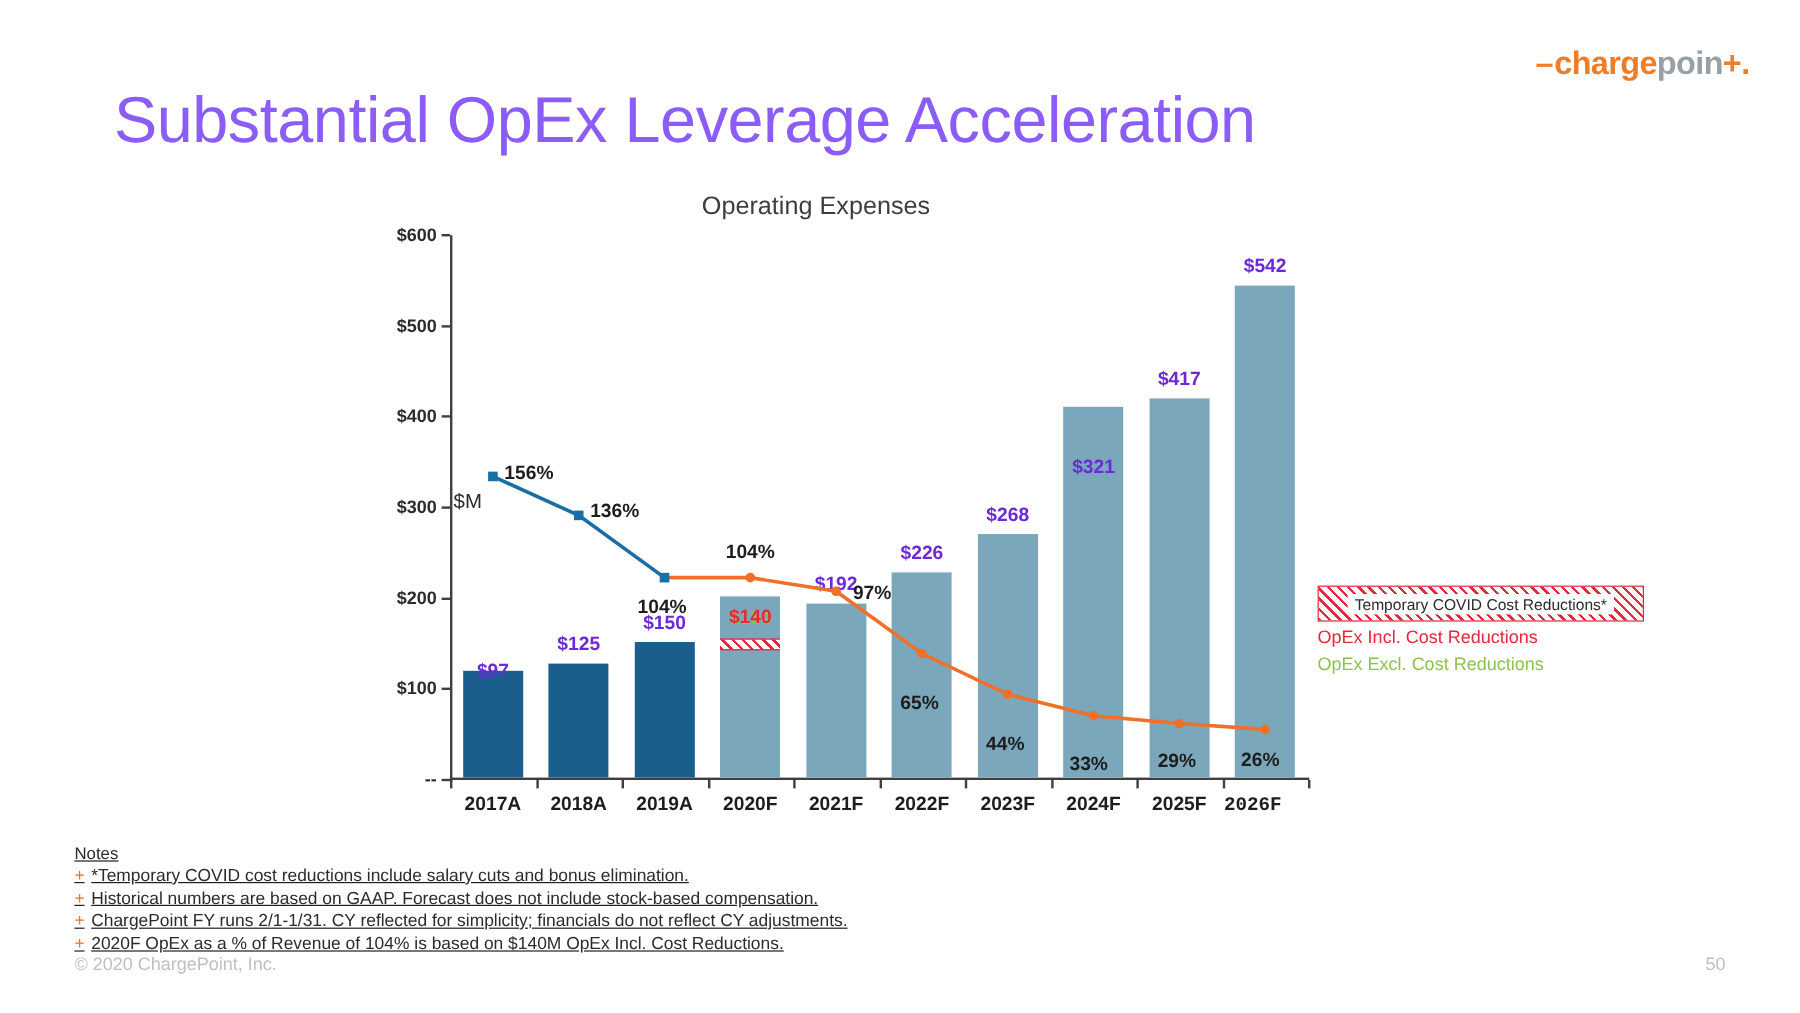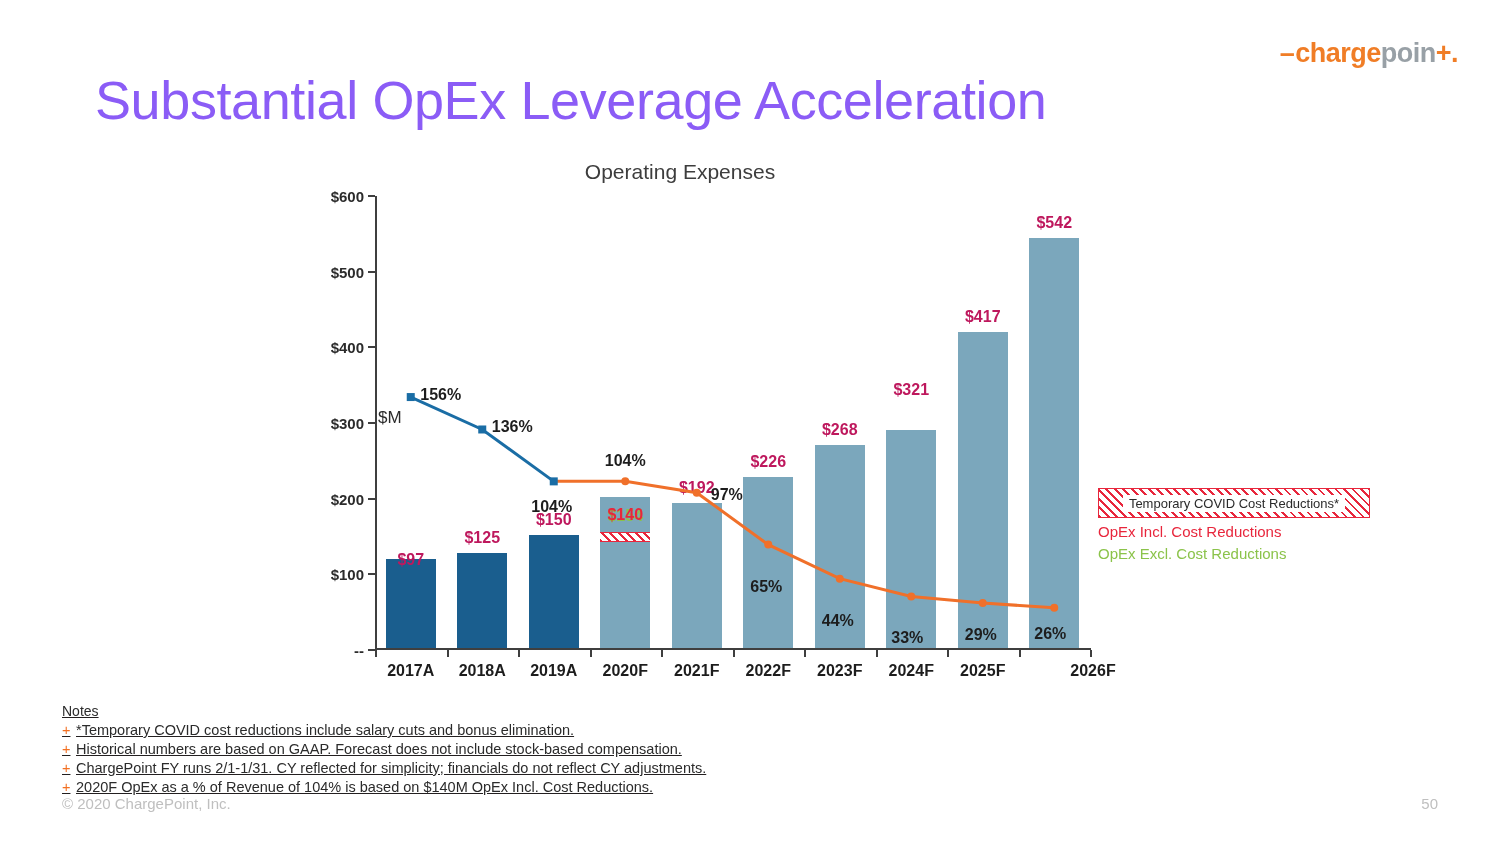--- a/index.html
+++ b/index.html
@@ -86,21 +86,21 @@
     position:absolute; left:0; width:100%;
     background:
       repeating-linear-gradient(45deg,
         #e8263c 0px, #e8263c 2px,
         #ffffff 2px, #ffffff 6px);
     border-top:1.5px solid #e8263c;
     border-bottom:1.5px solid #e8263c;
   }
   .bar-label {
     position:absolute; left:50%; transform:translateX(-50%);
-    font-size:16px; font-weight:bold; color:#be185d;
+    font-size:16px; font-weight:bold; color:#6d28d9;
     white-space:nowrap;
   }
   .bar-label.green { color:#8bc34a; }
   .bar-label.red   { color:#e8263c; }
 
   .xtick-label {
     position:absolute; top:100%; margin-top:12px;
     transform:translateX(-50%);
     font-size:16px; font-weight:bold; color:#1d1d1d;
     white-space:nowrap;
@@ -226,21 +226,21 @@
           <div class="bar-label" style="bottom: 151.28px;">$192</div>
         </div>
         <div class="bar fcst" style="left: 368.25px; height: 171.007px;">
           <div class="body"></div>
           <div class="bar-label" style="bottom: 177.007px;">$226</div>
         </div>
         <div class="bar fcst" style="left: 439.75px; height: 202.787px;">
           <div class="body"></div>
           <div class="bar-label" style="bottom: 208.787px;">$268</div>
         </div>
-        <div class="bar fcst" style="left: 511.25px; height: 218px;">
+        <div class="bar fcst" style="left: 511.25px; height: 309px;">
           <div class="body"></div>
           <div class="bar-label" style="bottom: 248.89px;">$321</div>
         </div>
         <div class="bar fcst" style="left: 582.75px; height: 315.53px;">
           <div class="body"></div>
           <div class="bar-label" style="bottom: 321.53px;">$417</div>
         </div>
         <div class="bar fcst" style="left: 654.25px; height: 410.113px;">
           <div class="body"></div>
           <div class="bar-label" style="bottom: 416.113px;">$542</div>
@@ -288,21 +288,21 @@
         <div class="xtick-label" style="left: 321.75px;">2021F</div>
         <div class="xtick-mark" style="left: 286px;"></div>
         <div class="xtick-label" style="left: 393.25px;">2022F</div>
         <div class="xtick-mark" style="left: 357.5px;"></div>
         <div class="xtick-label" style="left: 464.75px;">2023F</div>
         <div class="xtick-mark" style="left: 429px;"></div>
         <div class="xtick-label" style="left: 536.25px;">2024F</div>
         <div class="xtick-mark" style="left: 500.5px;"></div>
         <div class="xtick-label" style="left: 607.75px;">2025F</div>
         <div class="xtick-mark" style="left: 572px;"></div>
-        <div class="xtick-label" style="left: 718px;">2026F</div>
+        <div class="xtick-label" style="left: 669px; font-family: Liberation Mono, monospace;">2026F</div>
         <div class="xtick-mark" style="left: 643.5px;"></div>
         <div class="xtick-mark" style="left: 715px;"></div>
       </div>
   </div>
 </div>
 
 <div id="legend">
   <div class="swatch-row">
     <span class="inner-text">Temporary COVID Cost Reductions*</span>
   </div>

